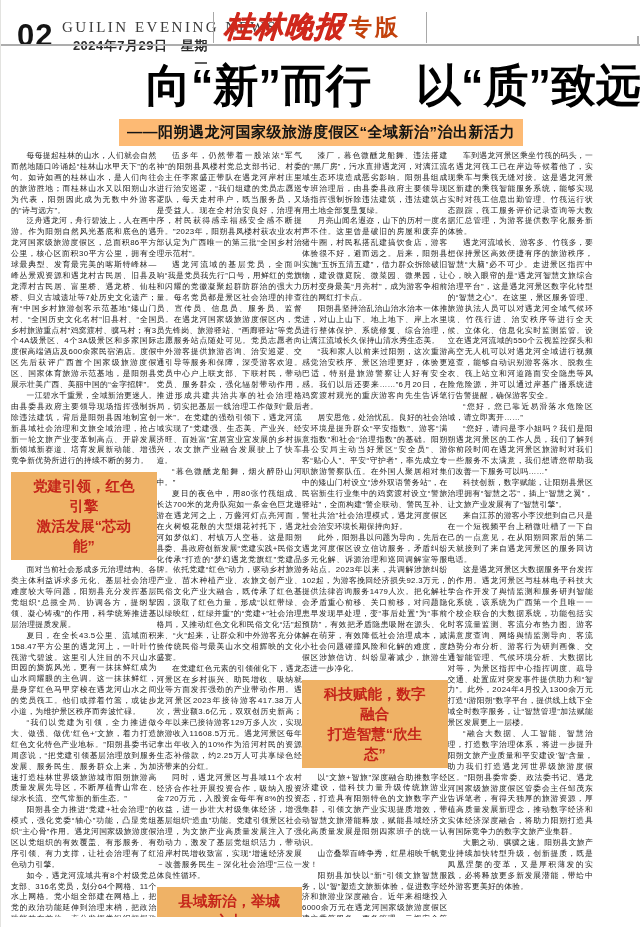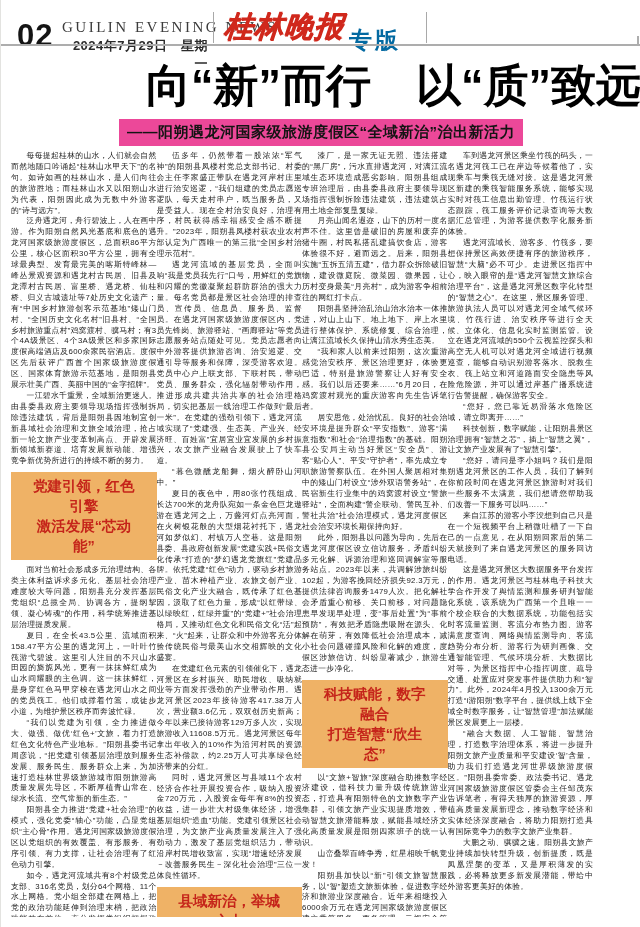--- a/index.html
+++ b/index.html
@@ -8,28 +8,28 @@
         border-left:1px solid #e3e3e0;border-right:1px solid #e3e3e0;border-bottom:4px solid #e9e9e6;}
   
   .page-number{position:absolute;left:16px;top:18px;font-size:31px;font-weight:bold;color:#141414;letter-spacing:1px;}
   .masthead-en{position:absolute;left:61px;top:19px;font-family:"Liberation Serif",serif;font-size:15px;letter-spacing:2.5px;color:#3c3c3c;}
   .date-line{position:absolute;left:61px;top:37px;width:146px;text-align:right;font-size:13px;font-weight:bold;color:#2a2a2a;letter-spacing:0.5px;}
   .vdiv{position:absolute;top:12px;width:1px;height:31px;background:#a9a9a9;}
   .vdiv1{left:212px;}
   .vdiv2{left:425px;}
   .logo-cn{position:absolute;left:223px;top:7px;font-size:29px;font-weight:bold;font-style:italic;
            color:#d0281c;transform:skewX(-5deg);letter-spacing:1px;text-shadow:0.6px 0.6px 0 #d0281c;}
-  .section-label{position:absolute;left:348px;top:25px;font-size:23px;font-weight:900;color:#0369a1;letter-spacing:3px;}
+  .section-label{position:absolute;left:348px;top:12px;font-size:23px;font-weight:900;color:#c2410c;letter-spacing:3px;}
   .header-rule{position:absolute;left:0;top:44px;width:640px;height:2px;background:#adadad;}
   .header-rule-tick{position:absolute;left:636px;top:36px;width:2px;height:9px;background:#adadad;}
   
   .headline{position:absolute;left:0;top:56px;width:640px;text-align:right;
             font-size:45px;font-weight:900;color:#000;letter-spacing:0px;white-space:nowrap;}
   .subtitle-wrap{position:absolute;left:0;top:119px;width:640px;text-align:center;}
-  .subtitle{display:inline-block;background:#ec4899;color:#141414;font-size:15px;font-weight:bold;
+  .subtitle{display:inline-block;background:#fdba74;color:#141414;font-size:15px;font-weight:bold;
             padding:4px 8px;letter-spacing:0.5px;}
   
   .cols{position:absolute;left:10px;top:151px;width:626px;height:766px;display:flex;gap:0;}
   .col{width:145.5px;height:766px;overflow:hidden;}
   .para{margin:0;font-size:7.8px;line-height:10.9px;letter-spacing:0.3px;color:#1c1c1c;
         text-align:justify;text-indent:2em;}
   .section-box{background:#efb266;color:#c5241a;text-align:center;font-weight:bold;
                font-size:14.5px;line-height:20px;padding:4px 16px;margin:5px 0;}
 </style>
 </head>
@@ -73,39 +73,39 @@
         <p class="para">“暮色微醺龙船舞，烟火醉卧山河中。”</p>
         <p class="para">夏日的夜色中，用80张竹筏组成、长达700米的龙舟队宛如一条金色巨龙遨游在遇龙河之上，万盏河灯点亮河面，在火树银花般的大型烟花衬托下，遇龙河如梦似幻、村镇万人空巷。这是阳朔县委、县政府创新发展“党建实践+民俗文化传承”打造的“梦幻遇龙党旗红”党建品牌。依托党建“红色”动力，驱动乡村旅游产业、苗木种植产业、农旅文创产业、民俗文化产业大融合，既传承了红色基因，汲取了红色力量，形成“以红带绿、以绿映红，红绿并重”的“党建+”社会治理格局，又推动红色文化和民俗文化“活”起来、“火”起来，让群众和中外游客充分体验传统民俗与最美山水交相辉映的文化盛宴。</p>
         <p class="para">在党建红色元素的引领催化下，遇龙河景区在乡村振兴、助民增收、吸纳就业等方面发挥强劲的产业带动作用。遇龙河景区2023年接待游客417.38万人次，营业额3.6亿元，双双创历史新高；今年以来已接待游客129万多人次，实现旅游收入11608.5万元。遇龙河景区每年拿出年收入的10%作为沿河村民的资源生态补偿款，约2.25万人可共享绿色经济带来的分红。</p>
         <p class="para">同时，遇龙河景区与县域11个农村经济合作社开展投资合作，吸纳入股资金720万元，入股资金每年有8%的投资收益，进一步壮大村级集体经济，增强基层组织“造血”功能。党建引领景区社会治理，为文旅产业高质量发展注入了强劲动力，激发了基层党组织活力，带动沿岸村民增收致富，实现“增速经济发展－改善服务民生－深化社会治理”三位一体良性循环。</p>
         <div class="section-box">
           <div>县域新治，举城之力</div>
           <div>汇聚治理“新动能”</div>
         </div>
       </div>
       <div class="col">
-        <p class="para">漆厂，是一家无证无照、违法搭建的“黑厂房”，污水直排遇龙河，对漓江流域生态环境造成恶劣影响。阳朔县组成专班治理后，由县委县政府主要领导现场指挥强制拆除违法建筑，违法建筑占用土地全部复垦复绿。</p>
+        <p class="para">漆厂，暮色微醺龙船舞、违法搭建的“黑厂房”，污水直排遇龙河，对漓江流域生态环境造成恶劣影响。阳朔县组成专班治理后，由县委县政府主要领导现场指挥强制拆除违法建筑，违法建筑占用土地全部复垦复绿。</p>
         <p class="para">月亮山闻名遐迩，山下的历村一度名声不佳。这里曾是破旧的房屋和废弃的猪牛圈，村民私搭乱建搞饮食店，游客体验很不好，避而远之。后来，阳朔县实施“五拆五清五建”，借力群众拆除破旧物，建设微庭院、微菜园、微果园，让历村变身最美“月亮村”，成为游客争相前往的网红打卡点。</p>
         <p class="para">阳朔县坚持治乱治山治水治本一体推进，对山上山下、地上地下、岸上水里进行整体保护、系统修复、综合治理，让漓江流域长久保持山清水秀生态美。</p>
         <p class="para">“我和家人以前来过阳朔，这次重游感觉治安秩序、景区治理更好，体验更巴适，特别是旅游警察让人好有安全感。我们以后还要来……”6月20日，在鸡窝渡村观光的重庆游客向先生告诉笔者。</p>
         <p class="para">居安思危，处治忧乱。良好的社会治安环境是提升群众“平安指数”、游客“满意指数”和社会“治理指数”的基础。阳朔县公安局主动当好景区“安全员”、游客“贴心人”、平安“守护者”，率先成立专职旅游警察队伍。在外国人聚居相对集中的矮山门村设立“涉外双语警务站”，在民宿新生行业集中的鸡窝渡村设立“警旅驿站”，全面构建“警企联动、警民互补、警社共治”社会治理模式，遇龙河度假区社会治安环境长期保持向好。</p>
         <p class="para">此外，阳朔县以问题为导向，先后在遇龙河度假区设立信访服务，矛盾纠纷多元化解、诉源治理和巡回调解室等服务站点。2023年以来，共调解涉旅纠纷102起，为游客挽回经济损失92.3万元，提供法律咨询服务1479人次。把化解社会矛盾重心前移、关口前移，对问题隐患早发现早处理，变“事后处置”为“事前预防”，有效把矛盾隐患吸附在源头、化解在萌芽，有效降低社会治理成本，减小社会问题碰撞风险和化解的难度，度假区涉旅信访、纠纷显著减少，旅游生态进一步净化。</p>
         <div class="section-box">
           <div>科技赋能，数字融合</div>
           <div>打造智慧“欣生态”</div>
         </div>
         <p class="para">以“文旅+智旅”深度融合助推数字经济建设，借科技力量升级传统旅游业态，打造具有阳朔特色的文旅数字产业集群，引领文旅产业实现提质增效，带动智慧文旅潜能释放，赋能县域经济文化高质量发展是阳朔四家班子的统一认识。</p>
         <p class="para">山峦叠翠百峰争秀，红星相映千帆竞发！</p>
         <p class="para">阳朔县加快以“新”引领文旅智慧服务，以“智”塑造文旅新体验，促进数字经济和旅游业深度融合。近年来相继投入6000余万元在遇龙河国家级旅游度假区建立乘筏服务、票务管理、云视安全等游客服务、景区治理、安全保障等智能化体系；塑造景区“智理”新优势，激发“智慧文旅”新动力，培育“智慧+”新生态，遇龙河国家级旅游度假区处处涌动着向“新”而行的活力脉动。</p>
       </div>
       <div class="col">
         <p class="para">车到遇龙河景区乘坐竹筏的码头，一名遇龙河筏工已在岸边等候着他了，实现乘车与乘筏无缝对接。这是遇龙河景区新建的乘筏智能服务系统，能够实现实时对筏工信息出勤管理、竹筏运行状态跟踪，筏工服务评价记录查询等大数据汇总管理，为游客提供数字化服务新体验。</p>
         <p class="para">遇龙河流域长、游客多、竹筏多，要想保持景区高效便捷有序的旅游秩序，智慧“大脑”必不可少。走进景区指挥中心，映入眼帘的是“遇龙河智慧文旅综合治理平台”，这是遇龙河景区数字化转型的“智慧之心”。在这里，景区服务管理、旅游执法人员可以对遇龙河全域气候环境、竹筏行进、治安秩序等进行全天候、立体化、信息化实时监测监管。设立在遇龙河流域的550个云视监控探头和高空无人机可以对遇龙河全域进行视频巡查，能够自动识别游客落水、脱救生衣、筏上站立和河道路面安全隐患等风险危险源，并可以通过岸基广播系统进行告警提醒，确保游客安全。</p>
         <p class="para">“您好，您已靠近易滑落水危险区域，请立即离开……”</p>
+        <p class="para">“您好，请问是李小姐吗？我们是阳朔遇龙河景区的工作人员，我们了解到你前段时间在遇龙河景区旅游时对我们一些服务不太满意，我们想请您帮助我们改善一下服务可以吗……”</p>
         <p class="para">科技创新，数字赋能，让阳朔县景区治理拥有“智慧之芯”，插上“智慧之翼”，让文旅产业发展有了“智慧引擎”。</p>
-        <p class="para">“您好，请问是李小姐吗？我们是阳朔遇龙河景区的工作人员，我们了解到你前段时间在遇龙河景区旅游时对我们一些服务不太满意，我们想请您帮助我们改善一下服务可以吗……”</p>
         <p class="para">来自江苏的游客小李没想到自己只是在一个短视频平台上稍微吐槽了一下自己的一点意见，在从阳朔回家后的第二天就接到了来自遇龙河景区的服务回访电话。</p>
         <p class="para">这是遇龙河景区大数据服务平台发挥的作用。遇龙河景区与桂林电子科技大学合作开发了舆情监测和服务研判智能化系统，该系统为广西第一个且唯一一个校企联合的大数据系统，功能包括实时客流量监测、客流分布热力图、游客满意度查询、网络舆情监测导向、客流趋势分布分析、游客行为研判画像、交通智能管理、气候环境分析、大数据比对等，为景区指挥中心指挥调度、疏导交通、处置应对突发事件提供助力和“智力”。此外，2024年4月投入1300余万元打造“i游阳朔”数字平台，提供线上线下全域全时数字服务，让“智慧管理”加法赋能景区发展更上一层楼。</p>
         <p class="para">“融合大数据、人工智能、智慧治理，打造数字治理体系，将进一步提升阳朔文旅产业质量和平安建设‘智’含量，助力我们打造遇龙河世界级旅游度假区。”阳朔县委常委、政法委书记、遇龙河国家级旅游度假区管委会主任邹茂东告诉笔者，有得天独厚的旅游资源，厚植高质量发展新理念，推动数字经济和实体经济深度融合，将助力阳朔打造具有国际竞争力的数字文旅产业集群。</p>
         <p class="para">大鹏之动、骐骥之速。阳朔县文旅产业持续加快转型升级，创新提质，既是凤凰涅槃的变革，又是厚积薄发的实践，必将释放更多新发展潜能，带给中外游客更美好的体验。</p>
       </div>
     </div>
 </div>
 
 </body></html>

